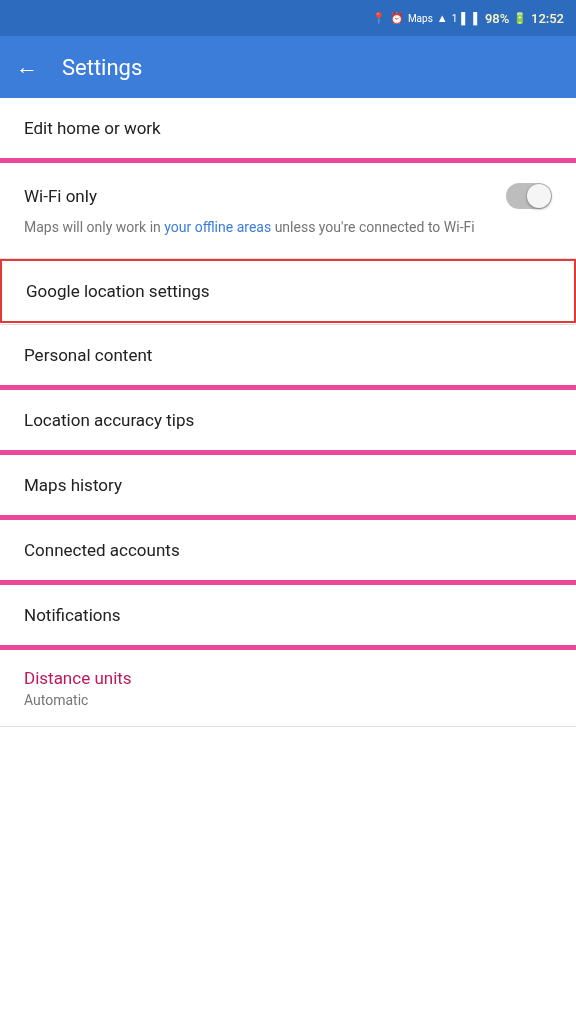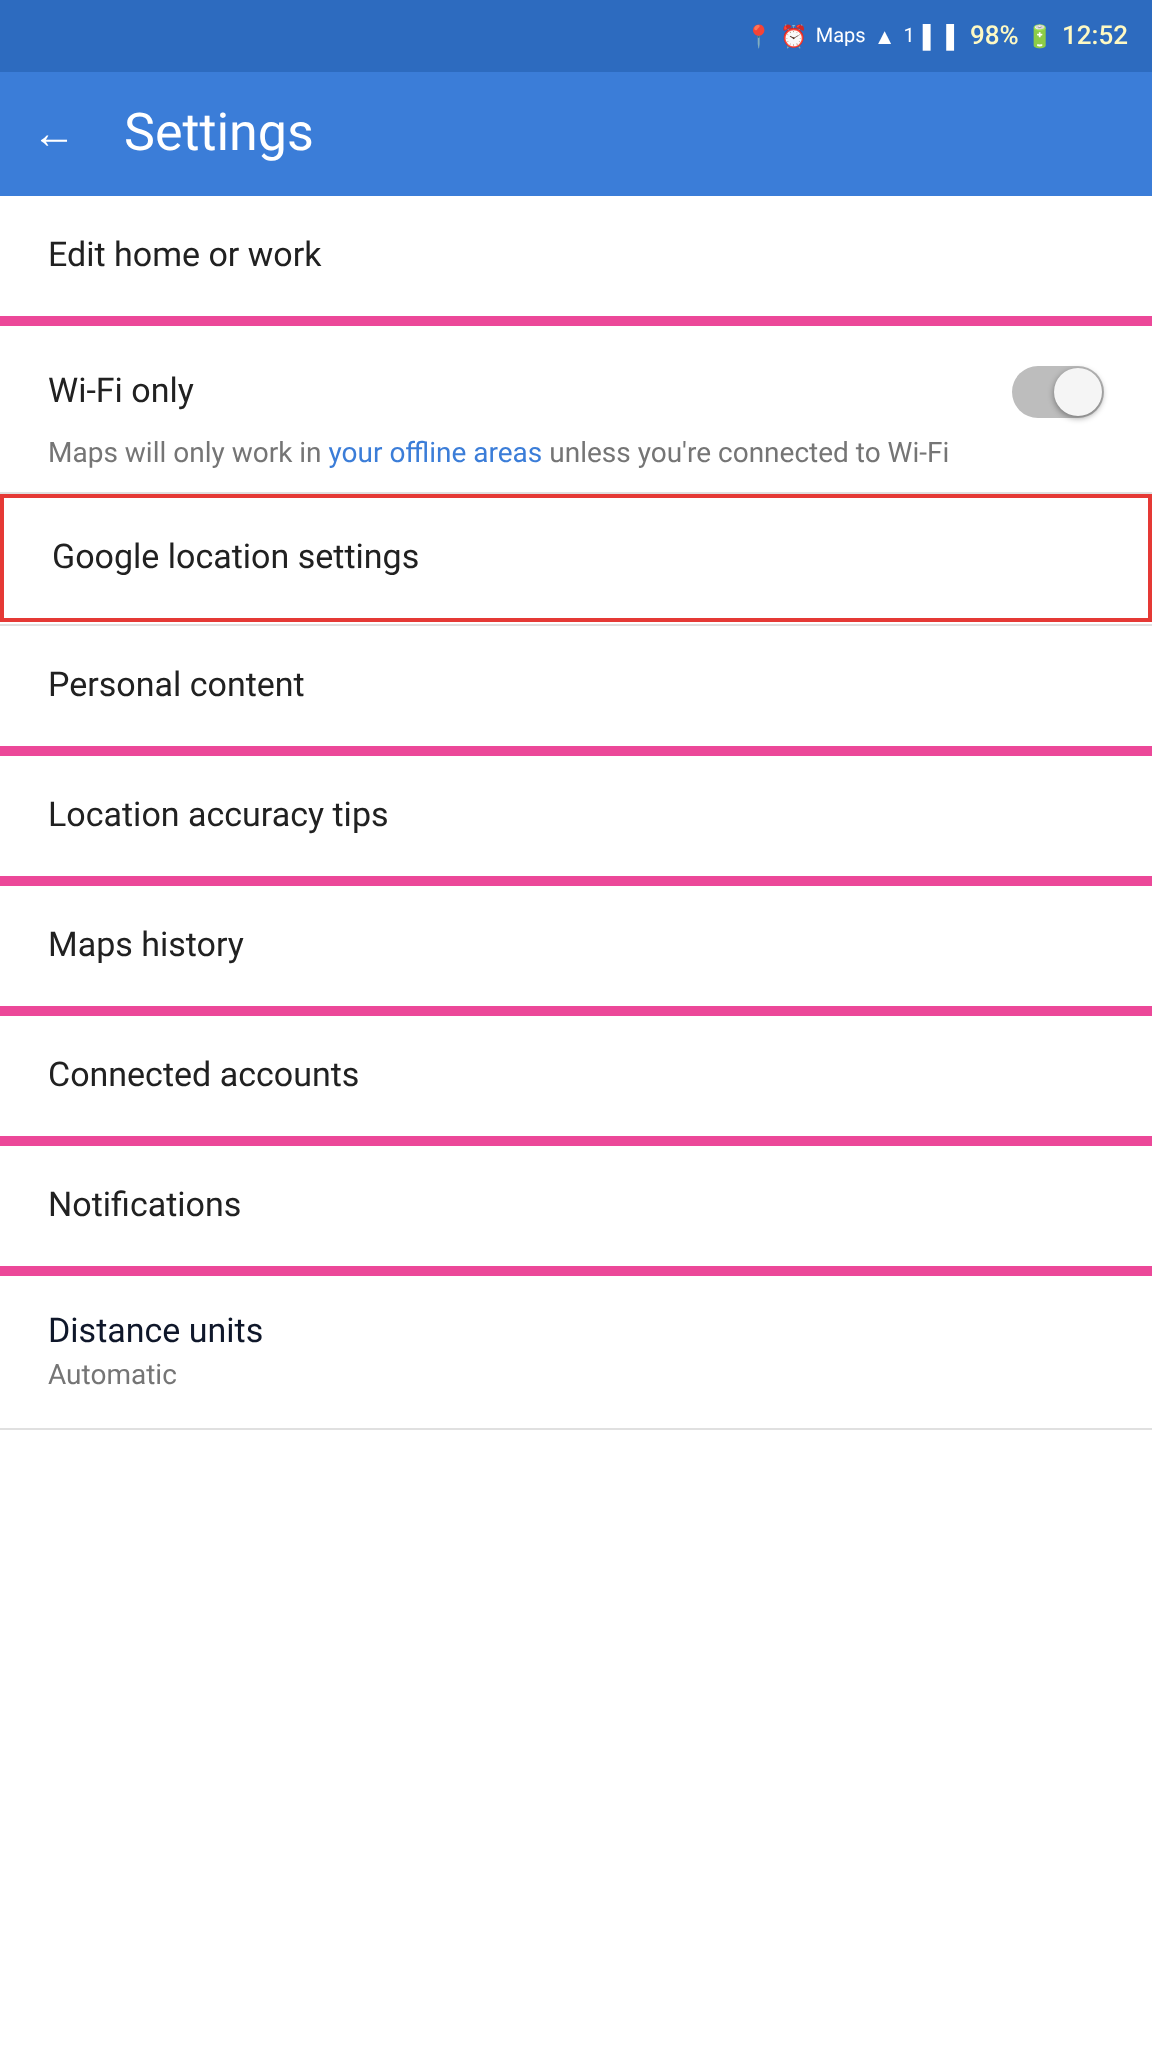--- a/index.html
+++ b/index.html
@@ -50,21 +50,21 @@
     }
 
     .back-arrow {
       color: #fff;
       font-size: 22px;
       cursor: pointer;
     }
 
     .app-bar-title {
       color: #fff;
-      font-size: 26px;
+      font-size: 22px;
       font-weight: 400;
     }
 
     
     .content {
       background: #fff;
     }
 
     .menu-item {
       display: flex;
@@ -88,21 +88,21 @@
     }
 
     .wifi-main {
       display: flex;
       align-items: center;
       justify-content: space-between;
       padding: 20px 24px 8px 24px;
     }
 
     .wifi-description {
-      padding: 0 24px 8px 24px;
+      padding: 0 24px 20px 24px;
       font-size: 14px;
       color: #757575;
       line-height: 1.5;
     }
 
     .wifi-link {
       color: #3b7dd8;
     }
 
     
@@ -145,21 +145,21 @@
 
     
     .distance-section {
       padding: 18px 24px;
       border-bottom: 1px solid #e0e0e0;
       cursor: pointer;
     }
 
     .distance-label {
       font-size: 17px;
-      color: #0f172a;
+      color: #be185d;
       font-weight: 400;
       margin-bottom: 4px;
     }
 
     .distance-value {
       font-size: 14px;
       color: #757575;
     }
 
     

